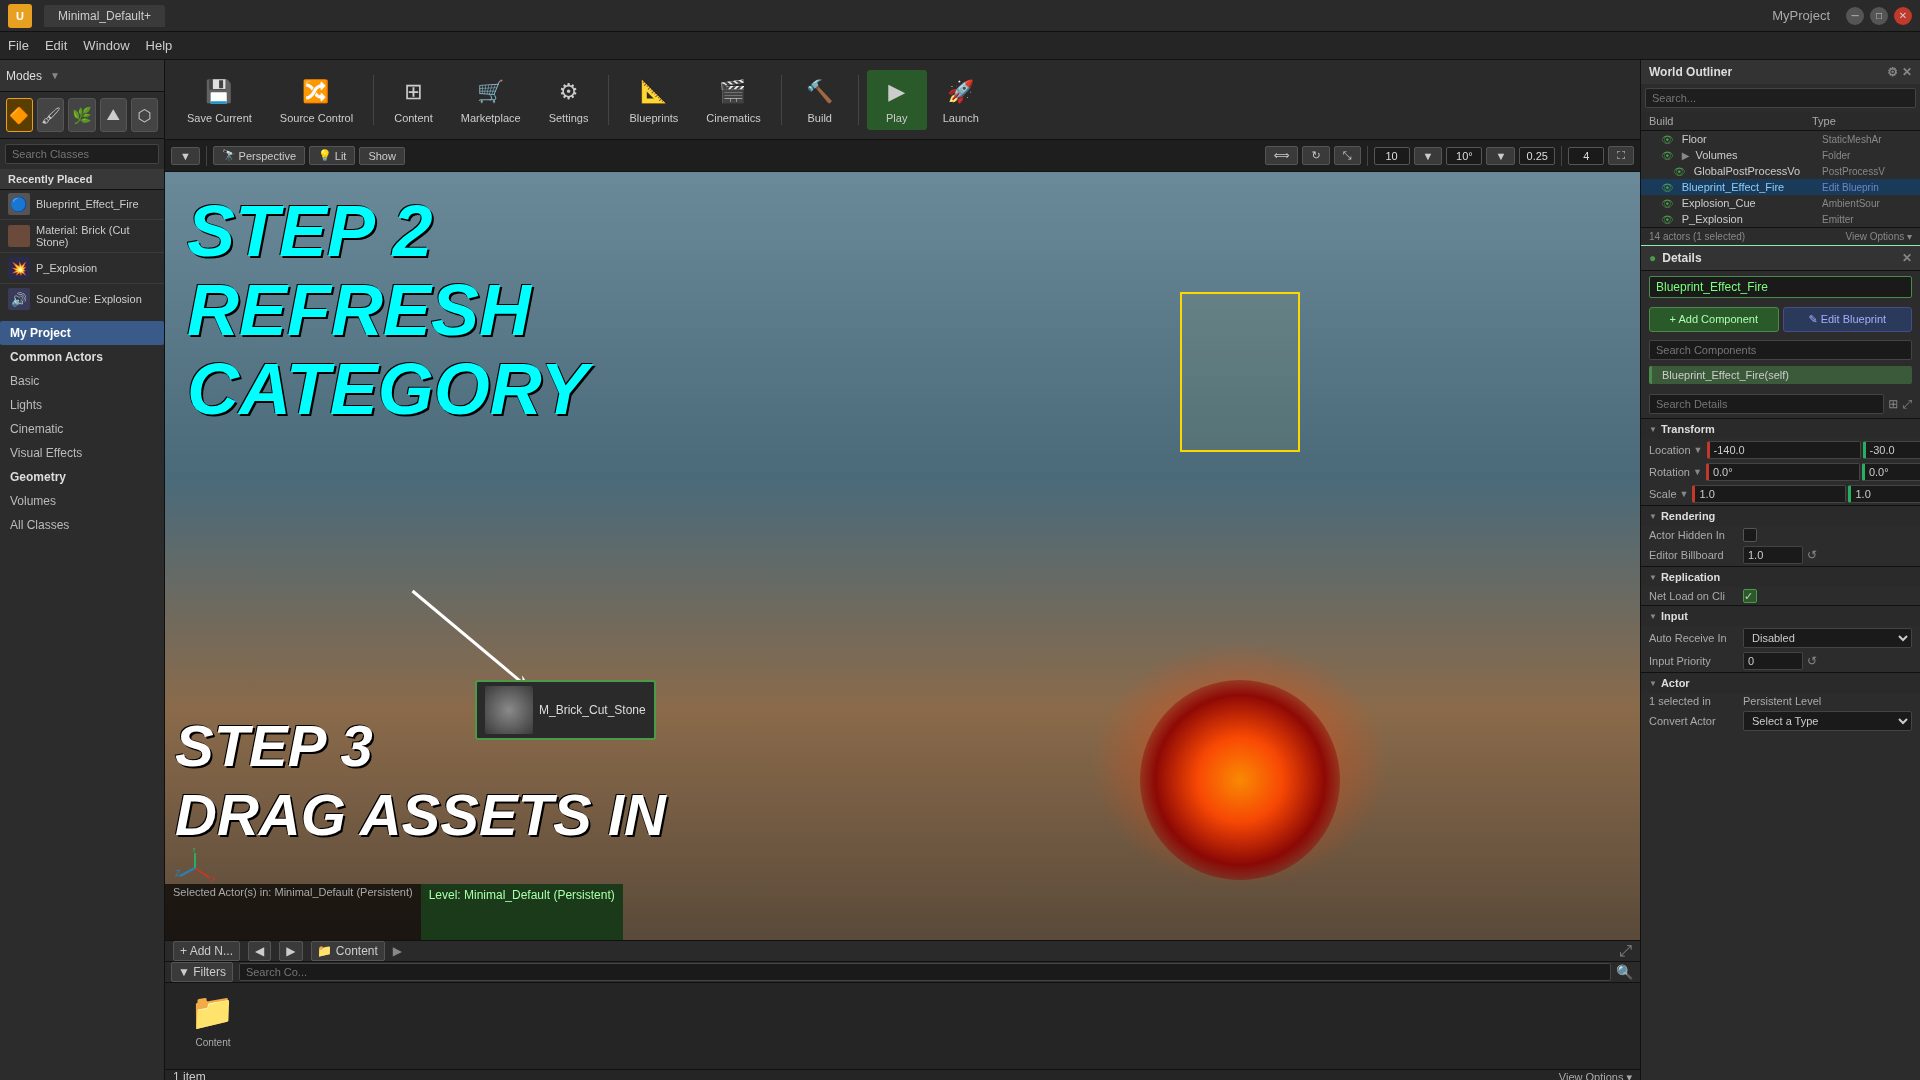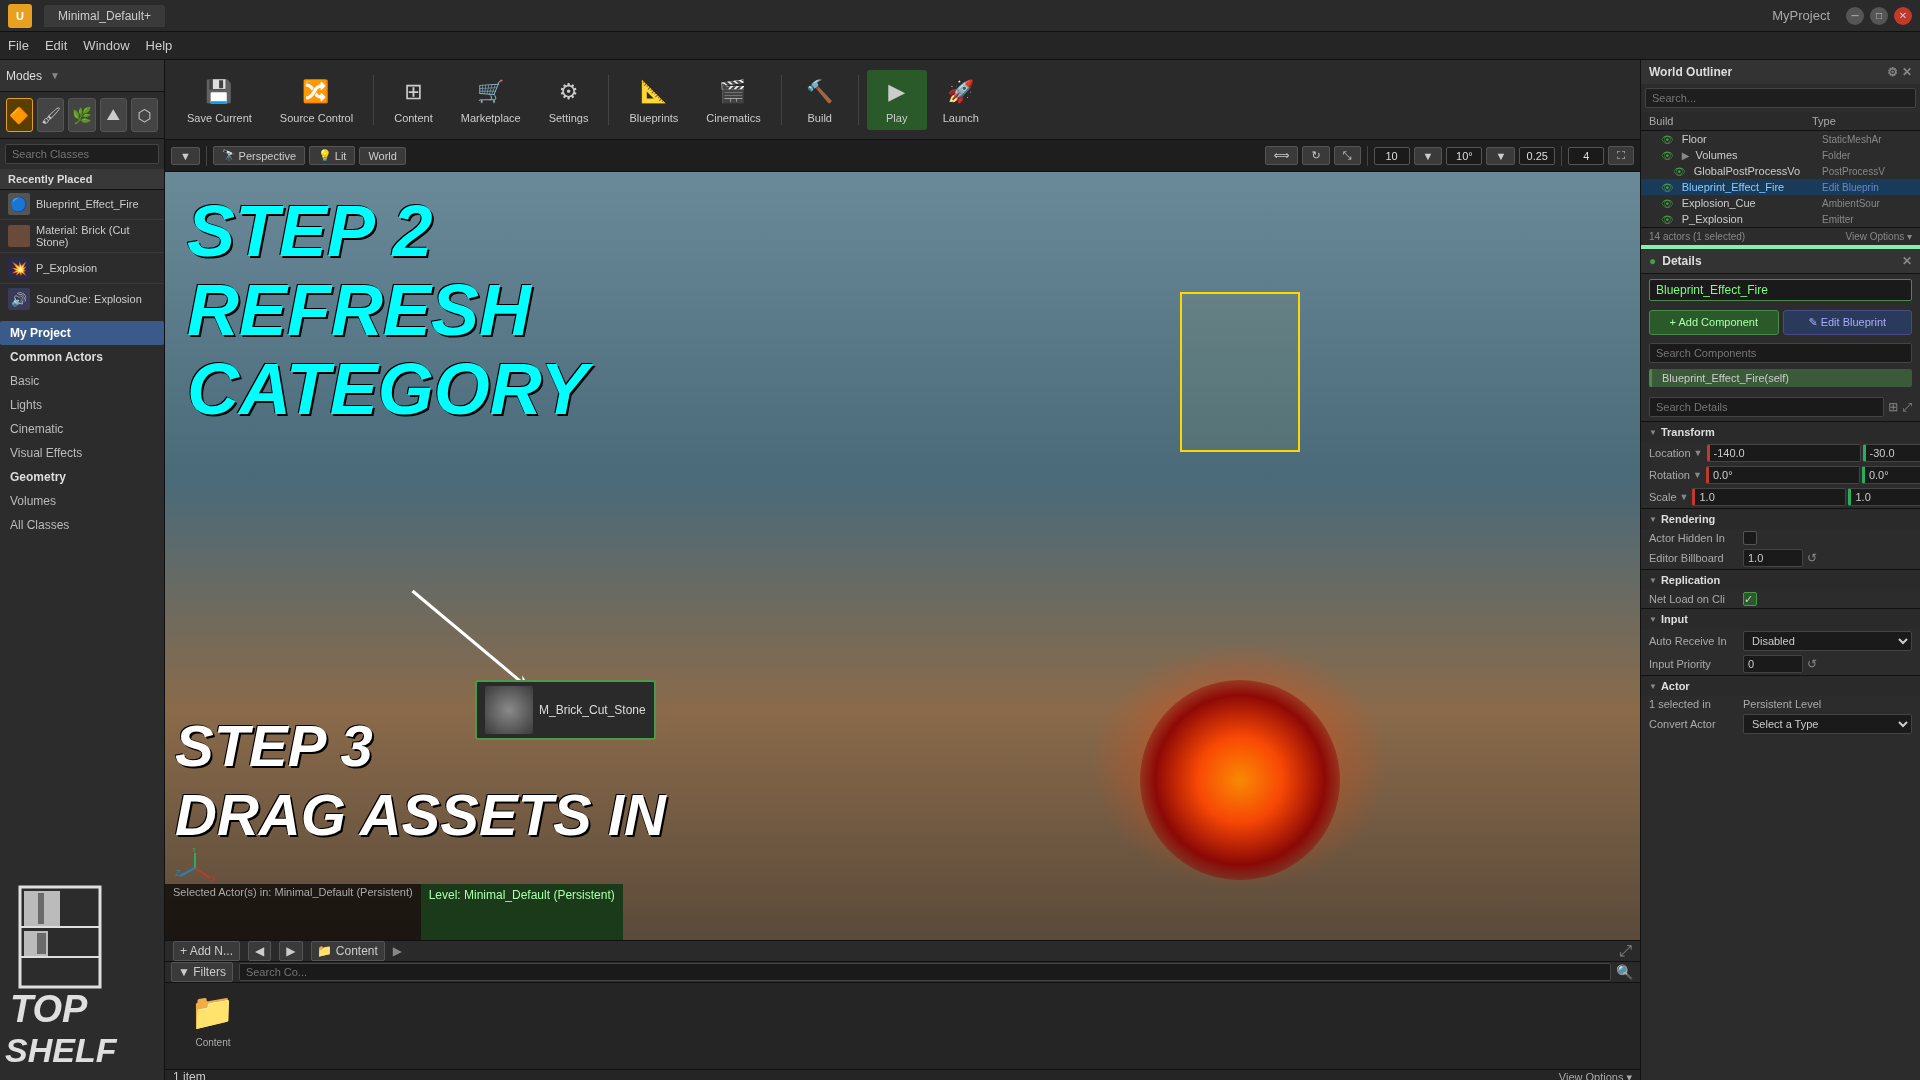--- a/index.html
+++ b/index.html
@@ -74,21 +74,21 @@
     #bottom-content { flex: 1; display: flex; align-items: flex-start; padding: 8px; gap: 10px; }
     .content-folder { width: 80px; height: 70px; display: flex; flex-direction: column; align-items: center; gap: 4px; cursor: pointer; }
     .folder-icon { font-size: 36px; }
     .folder-label { font-size: 10px; color: #aaa; text-align: center; }
     #bottom-statusbar { height: 24px; display: flex; align-items: center; padding: 0 8px; border-top: 1px solid #111; }
     #bottom-searchbar { display: flex; align-items: center; padding: 0 6px; gap: 6px; background: #2a2a2a; border-bottom: 1px solid #111; height: 28px; }
     #bottom-searchbar input { flex: 1; background: #1a1a1a; border: 1px solid #444; color: #ccc; padding: 2px 6px; font-size: 11px; border-radius: 2px; }
 
     
     #rightpanel { width: 280px; background: #2c2c2c; border-left: 1px solid #111; display: flex; flex-direction: column; flex-shrink: 0; overflow-y: auto; }
-    #outliner { border-bottom: 4px solid #86efac; }
+    #outliner { border-bottom: 1px solid #86efac; }
     #outliner-header { background: #333; padding: 5px 8px; display: flex; align-items: center; justify-content: space-between; font-size: 12px; font-weight: bold; color: #ddd; }
     #outliner-search { padding: 4px; }
     #outliner-search input { width: 100%; background: #1e1e1e; border: 1px solid #444; color: #ccc; padding: 3px 6px; font-size: 11px; border-radius: 2px; }
     #outliner-cols { display: flex; padding: 3px 8px; background: #2a2a2a; border-bottom: 1px solid #111; font-size: 11px; color: #aaa; gap: 0; }
     #outliner-cols .col-label { flex: 1; }
     #outliner-cols .col-type { width: 100px; }
     .outliner-item { display: flex; align-items: center; padding: 2px 8px; font-size: 11px; gap: 4px; cursor: pointer; }
     .outliner-item.selected { background: #1a3a5a; }
     .outliner-item .eye { color: #4a9a4a; margin-right: 4px; font-size: 10px; }
     .outliner-item .item-label { flex: 1; color: #ccc; }
@@ -196,42 +196,20 @@
     <div class="nav-item nav-section active">My Project</div>
     <div class="nav-item nav-section">Common Actors</div>
     <div class="nav-item">Basic</div>
     <div class="nav-item">Lights</div>
     <div class="nav-item">Cinematic</div>
     <div class="nav-item">Visual Effects</div>
     <div class="nav-item nav-section">Geometry</div>
     <div class="nav-item">Volumes</div>
     <div class="nav-item">All Classes</div>
 
-    <div style="flex:1;position:relative;overflow:hidden;min-height:200px;">
-      <div class="logo-overlay" style="position:absolute;bottom:0;left:0;width:100%;">
-        <svg width="155" height="210" viewBox="0 0 155 210">
-
-          <g stroke="#fff" stroke-width="2" fill="none">
-            <rect x="20" y="20" width="80" height="100" stroke="#fff" stroke-width="3"></rect>
-            <line x1="20" y1="60" x2="100" y2="60" stroke="#fff" stroke-width="2"></line>
-            <line x1="20" y1="90" x2="100" y2="90" stroke="#fff" stroke-width="2"></line>
-
-            <rect x="25" y="25" width="10" height="33" fill="#fff" opacity="0.8"></rect>
-            <rect x="37" y="25" width="8" height="33" fill="#888" opacity="0.8"></rect>
-            <rect x="47" y="25" width="12" height="33" fill="#fff" opacity="0.8"></rect>
-            <rect x="25" y="65" width="9" height="23" fill="#fff" opacity="0.8"></rect>
-            <rect x="36" y="65" width="11" height="23" fill="#888" opacity="0.8"></rect>
-          </g>
-
-          <text x="10" y="155" font-size="38" font-weight="900" fill="#fff" font-style="italic">TOP</text>
-
-          <text x="5" y="195" font-size="34" font-weight="900" fill="#fff" font-style="italic">SHELF</text>
-        </svg>
-      </div>
-    </div>
   </div>
 
   <div id="center">
 
     <div id="toolbar">
       <div class="tb-btn">
         <div class="icon">💾</div>
         <span>Save Current</span>
       </div>
       <div class="tb-btn">
@@ -282,21 +260,21 @@
         <div class="vp-btn">▼</div>
         <div class="vp-sep"></div>
         <div class="vp-btn">
           <span>🔭</span>
             <span>Perspective</span>
         </div>
         <div class="vp-btn">
           <span>💡</span>
             <span>Lit</span>
         </div>
-        <div class="vp-btn">World</div>
+        <div class="vp-btn">Show</div>
         <div class="vp-sep" style="flex:1;background:transparent;"></div>
         <div class="vp-btn">⟺</div>
         <div class="vp-btn">↻</div>
         <div class="vp-btn">⤡</div>
         <div class="vp-sep"></div>
         <div class="vp-num">10</div>
         <div class="vp-btn">▼</div>
         <div class="vp-num">10°</div>
         <div class="vp-btn">▼</div>
         <div class="vp-num">0.25</div>

